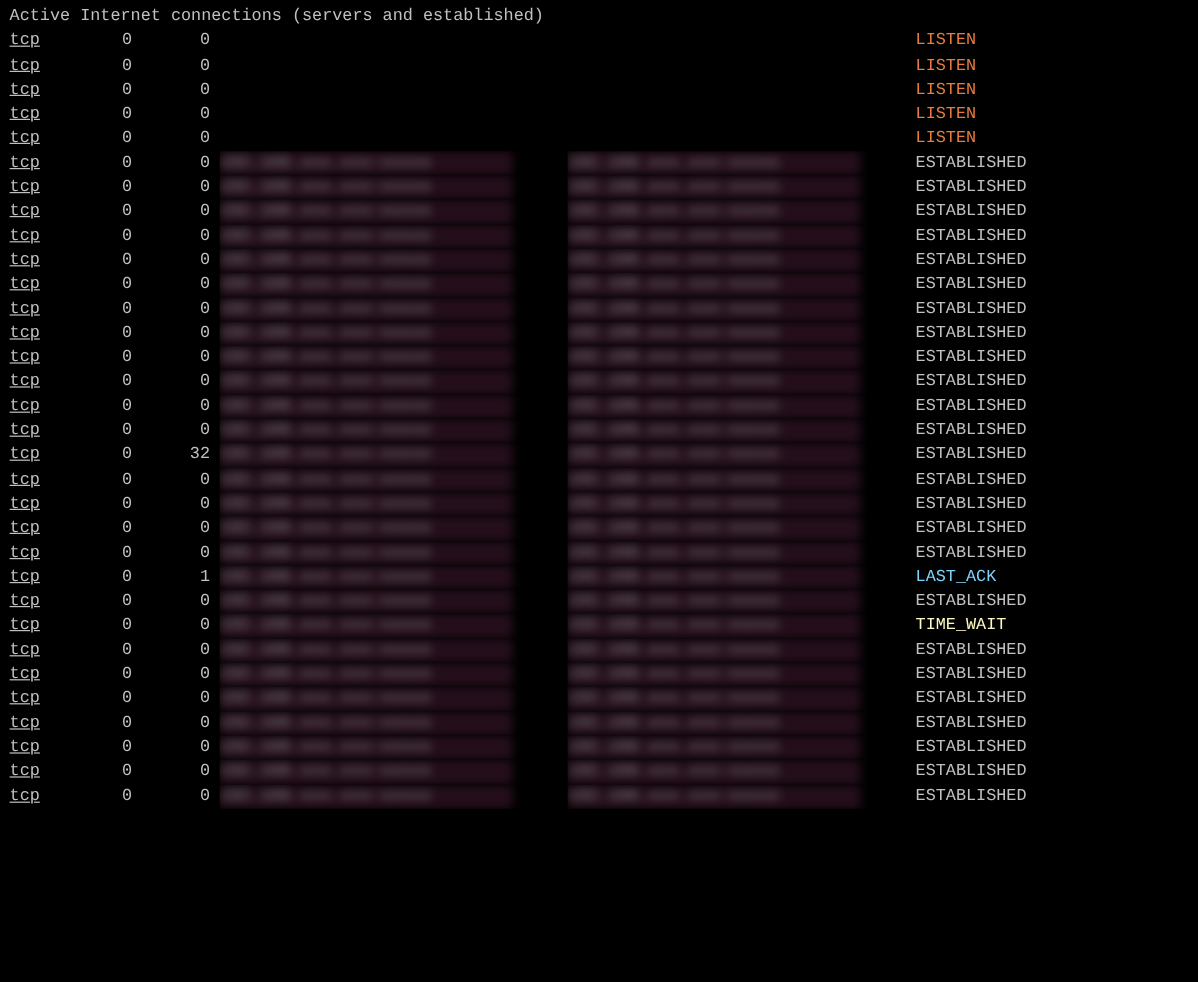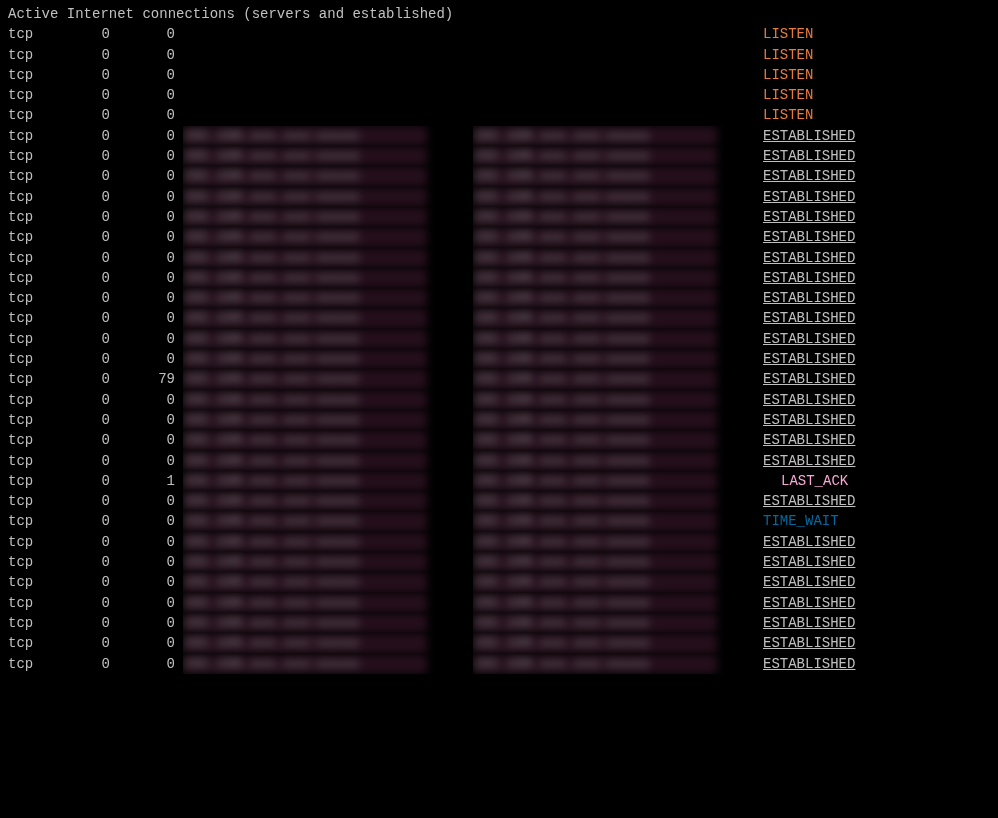--- a/index.html
+++ b/index.html
@@ -41,20 +41,21 @@
       display: flex;
       white-space: pre;
       line-height: 1.45;
       align-items: baseline;
     }
 
     .col-proto {
       color: #c0c0c0;
       width: 40px;
       display: inline-block;
+      text-decoration: underline;
     }
 
     .col-recv {
       color: #c0c0c0;
       width: 70px;
       display: inline-block;
       text-align: right;
       padding-right: 8px;
     }
 
@@ -84,30 +85,28 @@
       display: inline-block;
     }
 
     .state-listen {
       color: #e87c3e;
       text-align: center;
     }
 
     .state-established {
       color: #c0c0c0;
-      text-decoration: underline;
     }
 
     .state-last-ack {
-      color: #f9a8d4;
-      margin-left: 18px;
+      color: #7dd3fc;
     }
 
     .state-time-wait {
-      color: #0369a1;
+      color: #fef9c3;
       text-align: right;
     }
 
     .blurred-addr {
       display: inline-block;
       background: rgba(80,30,60,0.45);
       border-radius: 2px;
       filter: blur(4px);
       color: #888;
       min-width: 180px;
@@ -129,21 +128,21 @@
       <div class="data-row"><span class="col-proto">tcp</span><span class="col-recv">0</span><span class="col-send">0</span><span class="col-local"><span class="blurred-addr">192.168.xxx.xxx:xxxxx        </span></span><span class="col-foreign"><span class="blurred-addr">192.168.xxx.xxx:xxxxx        </span></span><span class="col-state state-established">ESTABLISHED</span></div>
       <div class="data-row"><span class="col-proto">tcp</span><span class="col-recv">0</span><span class="col-send">0</span><span class="col-local"><span class="blurred-addr">192.168.xxx.xxx:xxxxx        </span></span><span class="col-foreign"><span class="blurred-addr">192.168.xxx.xxx:xxxxx        </span></span><span class="col-state state-established">ESTABLISHED</span></div>
       <div class="data-row"><span class="col-proto">tcp</span><span class="col-recv">0</span><span class="col-send">0</span><span class="col-local"><span class="blurred-addr">192.168.xxx.xxx:xxxxx        </span></span><span class="col-foreign"><span class="blurred-addr">192.168.xxx.xxx:xxxxx        </span></span><span class="col-state state-established">ESTABLISHED</span></div>
       <div class="data-row"><span class="col-proto">tcp</span><span class="col-recv">0</span><span class="col-send">0</span><span class="col-local"><span class="blurred-addr">192.168.xxx.xxx:xxxxx        </span></span><span class="col-foreign"><span class="blurred-addr">192.168.xxx.xxx:xxxxx        </span></span><span class="col-state state-established">ESTABLISHED</span></div>
       <div class="data-row"><span class="col-proto">tcp</span><span class="col-recv">0</span><span class="col-send">0</span><span class="col-local"><span class="blurred-addr">192.168.xxx.xxx:xxxxx        </span></span><span class="col-foreign"><span class="blurred-addr">192.168.xxx.xxx:xxxxx        </span></span><span class="col-state state-established">ESTABLISHED</span></div>
       <div class="data-row"><span class="col-proto">tcp</span><span class="col-recv">0</span><span class="col-send">0</span><span class="col-local"><span class="blurred-addr">192.168.xxx.xxx:xxxxx        </span></span><span class="col-foreign"><span class="blurred-addr">192.168.xxx.xxx:xxxxx        </span></span><span class="col-state state-established">ESTABLISHED</span></div>
       <div class="data-row"><span class="col-proto">tcp</span><span class="col-recv">0</span><span class="col-send">0</span><span class="col-local"><span class="blurred-addr">192.168.xxx.xxx:xxxxx        </span></span><span class="col-foreign"><span class="blurred-addr">192.168.xxx.xxx:xxxxx        </span></span><span class="col-state state-established">ESTABLISHED</span></div>
       <div class="data-row"><span class="col-proto">tcp</span><span class="col-recv">0</span><span class="col-send">0</span><span class="col-local"><span class="blurred-addr">192.168.xxx.xxx:xxxxx        </span></span><span class="col-foreign"><span class="blurred-addr">192.168.xxx.xxx:xxxxx        </span></span><span class="col-state state-established">ESTABLISHED</span></div>
       <div class="data-row"><span class="col-proto">tcp</span><span class="col-recv">0</span><span class="col-send">0</span><span class="col-local"><span class="blurred-addr">192.168.xxx.xxx:xxxxx        </span></span><span class="col-foreign"><span class="blurred-addr">192.168.xxx.xxx:xxxxx        </span></span><span class="col-state state-established">ESTABLISHED</span></div>
       <div class="data-row"><span class="col-proto">tcp</span><span class="col-recv">0</span><span class="col-send">0</span><span class="col-local"><span class="blurred-addr">192.168.xxx.xxx:xxxxx        </span></span><span class="col-foreign"><span class="blurred-addr">192.168.xxx.xxx:xxxxx        </span></span><span class="col-state state-established">ESTABLISHED</span></div>
-      <div class="data-row"><span class="col-proto">tcp</span><span class="col-recv">0</span><span class="col-send">79</span><span class="col-local"><span class="blurred-addr">192.168.xxx.xxx:xxxxx        </span></span><span class="col-foreign"><span class="blurred-addr">192.168.xxx.xxx:xxxxx        </span></span><span class="col-state state-established">ESTABLISHED</span></div>
+      <div class="data-row"><span class="col-proto">tcp</span><span class="col-recv">0</span><span class="col-send">32</span><span class="col-local"><span class="blurred-addr">192.168.xxx.xxx:xxxxx        </span></span><span class="col-foreign"><span class="blurred-addr">192.168.xxx.xxx:xxxxx        </span></span><span class="col-state state-established">ESTABLISHED</span></div>
       <div class="data-row"><span class="col-proto">tcp</span><span class="col-recv">0</span><span class="col-send">0</span><span class="col-local"><span class="blurred-addr">192.168.xxx.xxx:xxxxx        </span></span><span class="col-foreign"><span class="blurred-addr">192.168.xxx.xxx:xxxxx        </span></span><span class="col-state state-established">ESTABLISHED</span></div>
       <div class="data-row"><span class="col-proto">tcp</span><span class="col-recv">0</span><span class="col-send">0</span><span class="col-local"><span class="blurred-addr">192.168.xxx.xxx:xxxxx        </span></span><span class="col-foreign"><span class="blurred-addr">192.168.xxx.xxx:xxxxx        </span></span><span class="col-state state-established">ESTABLISHED</span></div>
       <div class="data-row"><span class="col-proto">tcp</span><span class="col-recv">0</span><span class="col-send">0</span><span class="col-local"><span class="blurred-addr">192.168.xxx.xxx:xxxxx        </span></span><span class="col-foreign"><span class="blurred-addr">192.168.xxx.xxx:xxxxx        </span></span><span class="col-state state-established">ESTABLISHED</span></div>
       <div class="data-row"><span class="col-proto">tcp</span><span class="col-recv">0</span><span class="col-send">0</span><span class="col-local"><span class="blurred-addr">192.168.xxx.xxx:xxxxx        </span></span><span class="col-foreign"><span class="blurred-addr">192.168.xxx.xxx:xxxxx        </span></span><span class="col-state state-established">ESTABLISHED</span></div>
       <div class="data-row"><span class="col-proto">tcp</span><span class="col-recv">0</span><span class="col-send">1</span><span class="col-local"><span class="blurred-addr">192.168.xxx.xxx:xxxxx        </span></span><span class="col-foreign"><span class="blurred-addr">192.168.xxx.xxx:xxxxx        </span></span><span class="col-state state-last-ack">LAST_ACK</span></div>
       <div class="data-row"><span class="col-proto">tcp</span><span class="col-recv">0</span><span class="col-send">0</span><span class="col-local"><span class="blurred-addr">192.168.xxx.xxx:xxxxx        </span></span><span class="col-foreign"><span class="blurred-addr">192.168.xxx.xxx:xxxxx        </span></span><span class="col-state state-established">ESTABLISHED</span></div>
       <div class="data-row"><span class="col-proto">tcp</span><span class="col-recv">0</span><span class="col-send">0</span><span class="col-local"><span class="blurred-addr">192.168.xxx.xxx:xxxxx        </span></span><span class="col-foreign"><span class="blurred-addr">192.168.xxx.xxx:xxxxx        </span></span><span class="col-state state-time-wait">TIME_WAIT</span></div>
       <div class="data-row"><span class="col-proto">tcp</span><span class="col-recv">0</span><span class="col-send">0</span><span class="col-local"><span class="blurred-addr">192.168.xxx.xxx:xxxxx        </span></span><span class="col-foreign"><span class="blurred-addr">192.168.xxx.xxx:xxxxx        </span></span><span class="col-state state-established">ESTABLISHED</span></div>
       <div class="data-row"><span class="col-proto">tcp</span><span class="col-recv">0</span><span class="col-send">0</span><span class="col-local"><span class="blurred-addr">192.168.xxx.xxx:xxxxx        </span></span><span class="col-foreign"><span class="blurred-addr">192.168.xxx.xxx:xxxxx        </span></span><span class="col-state state-established">ESTABLISHED</span></div>
       <div class="data-row"><span class="col-proto">tcp</span><span class="col-recv">0</span><span class="col-send">0</span><span class="col-local"><span class="blurred-addr">192.168.xxx.xxx:xxxxx        </span></span><span class="col-foreign"><span class="blurred-addr">192.168.xxx.xxx:xxxxx        </span></span><span class="col-state state-established">ESTABLISHED</span></div>

